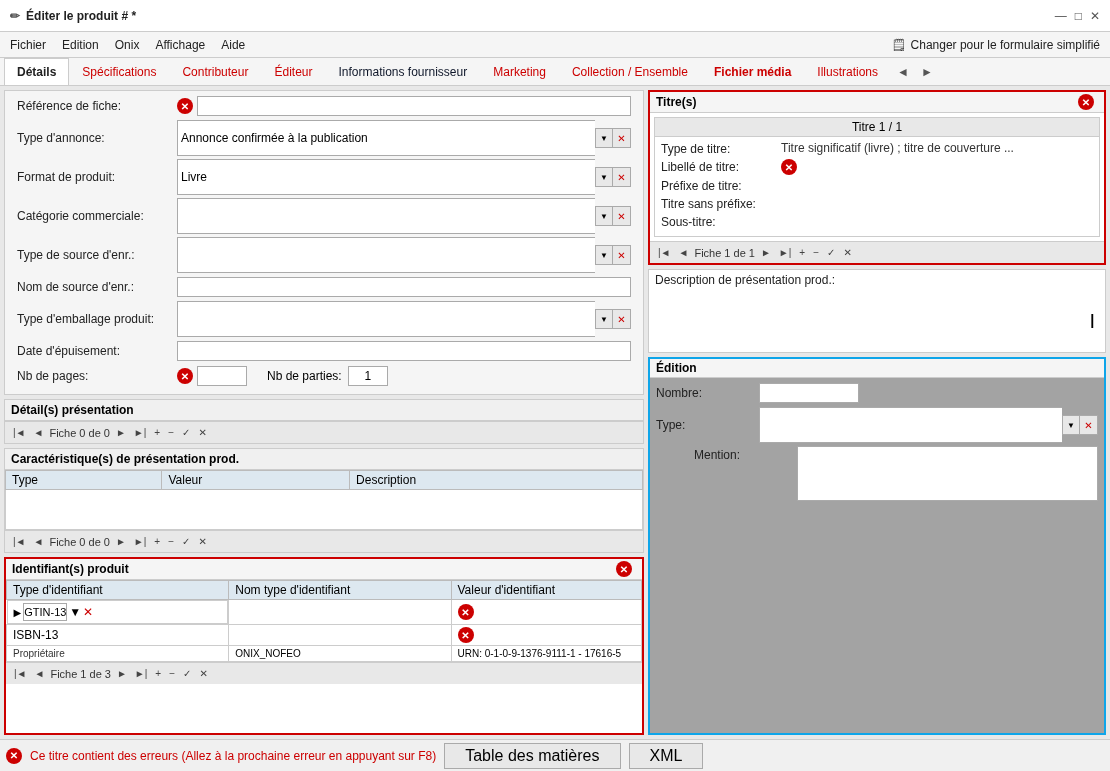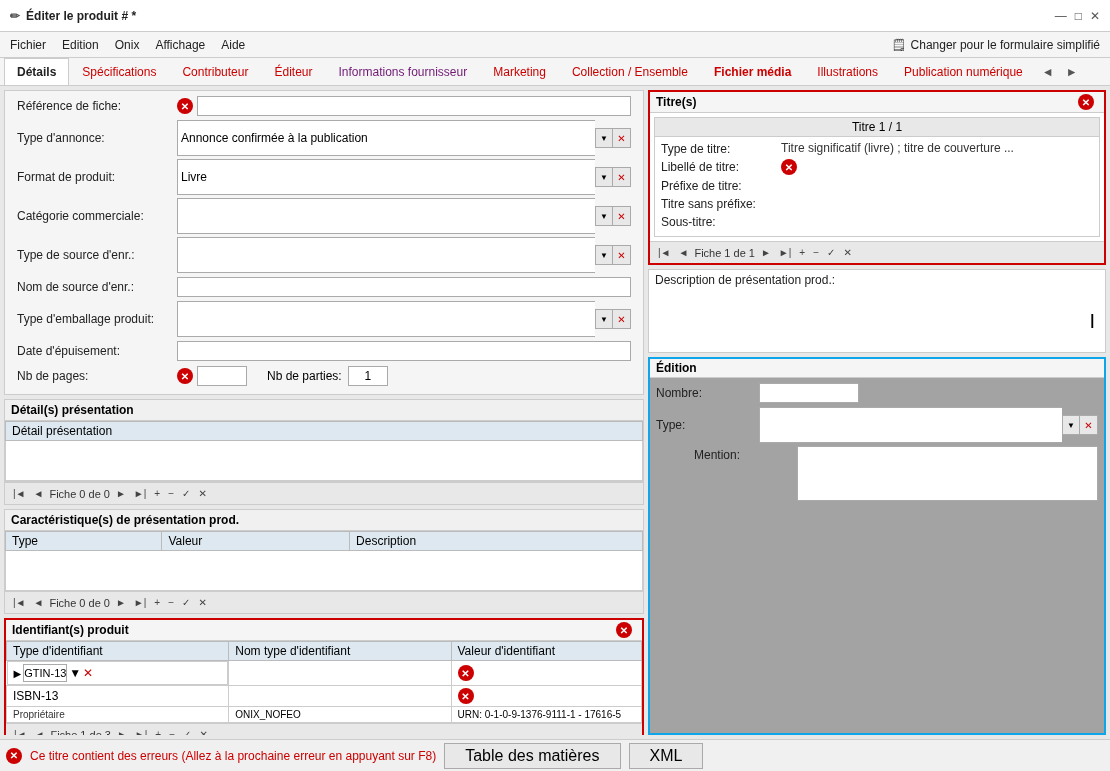--- a/index.html
+++ b/index.html
@@ -360,26 +360,25 @@
     <span>🗒</span>
     <span>Changer pour le formulaire simplifié</span>
   </div>
 </div>
 
 <div class="tab-bar">
   <div class="tab active">Détails</div>
   <div class="tab" style="color:#cc0000;">Spécifications</div>
   <div class="tab" style="color:#cc0000;">Contributeur</div>
   <div class="tab" style="color:#cc0000;">Éditeur</div>
-  <div class="tab" style="color:#701a75;">Informations fournisseur</div>
+  <div class="tab" style="color:#0f172a;">Informations fournisseur</div>
   <div class="tab" style="color:#cc0000;">Marketing</div>
   <div class="tab" style="color:#cc0000;">Collection / Ensemble</div>
   <div class="tab" style="color:#cc0000; font-weight:bold;">Fichier média</div>
   <div class="tab">Illustrations</div>
-  <div class="tab">Publication numérique</div>
   <div class="tab-nav">◄</div>
   <div class="tab-nav">►</div>
 </div>
 
 <div class="main-content">
 
   <div class="left-panel">
 
     <div style="background:#f5f5f5; border:1px solid #ccc; padding:4px 12px;">
 
@@ -448,34 +447,20 @@
         <span class="form-label">Nb de pages:</span>
         <span class="error-icon">✕</span>
         <input class="small-input" style="width: 50px;">
         <span style="margin-left:20px; margin-right:6px;">Nb de parties:</span>
         <input class="small-input" value="1" style="width: 40px;">
       </div>
     </div>
 
     <div style="background:#1d4ed8; border:1px solid #ccc;">
       <div style="padding:3px 6px; font-weight:bold; background:#f0f0f0; border-bottom:1px solid #ccc;">Détail(s) présentation</div>
-      <div style="background:#dde8f0; border-bottom:1px solid #ccc;">
-        <table class="data-table">
-          <thead>
-            <tr>
-              <th>Détail présentation</th>
-            </tr>
-          </thead>
-          <tbody>
-            <tr>
-                <td style="height:40px;"></td>
-              </tr>
-          </tbody>
-        </table>
-      </div>
       <div class="record-nav">
         <button class="nav-btn">|◄</button>
         <button class="nav-btn">◄</button>
         <span class="nav-text">Fiche 0 de 0</span>
         <button class="nav-btn">►</button>
         <button class="nav-btn">►|</button>
         <button class="nav-btn">+</button>
         <button class="nav-btn">−</button>
         <button class="nav-btn">✓</button>
         <button class="nav-btn">✕</button>

